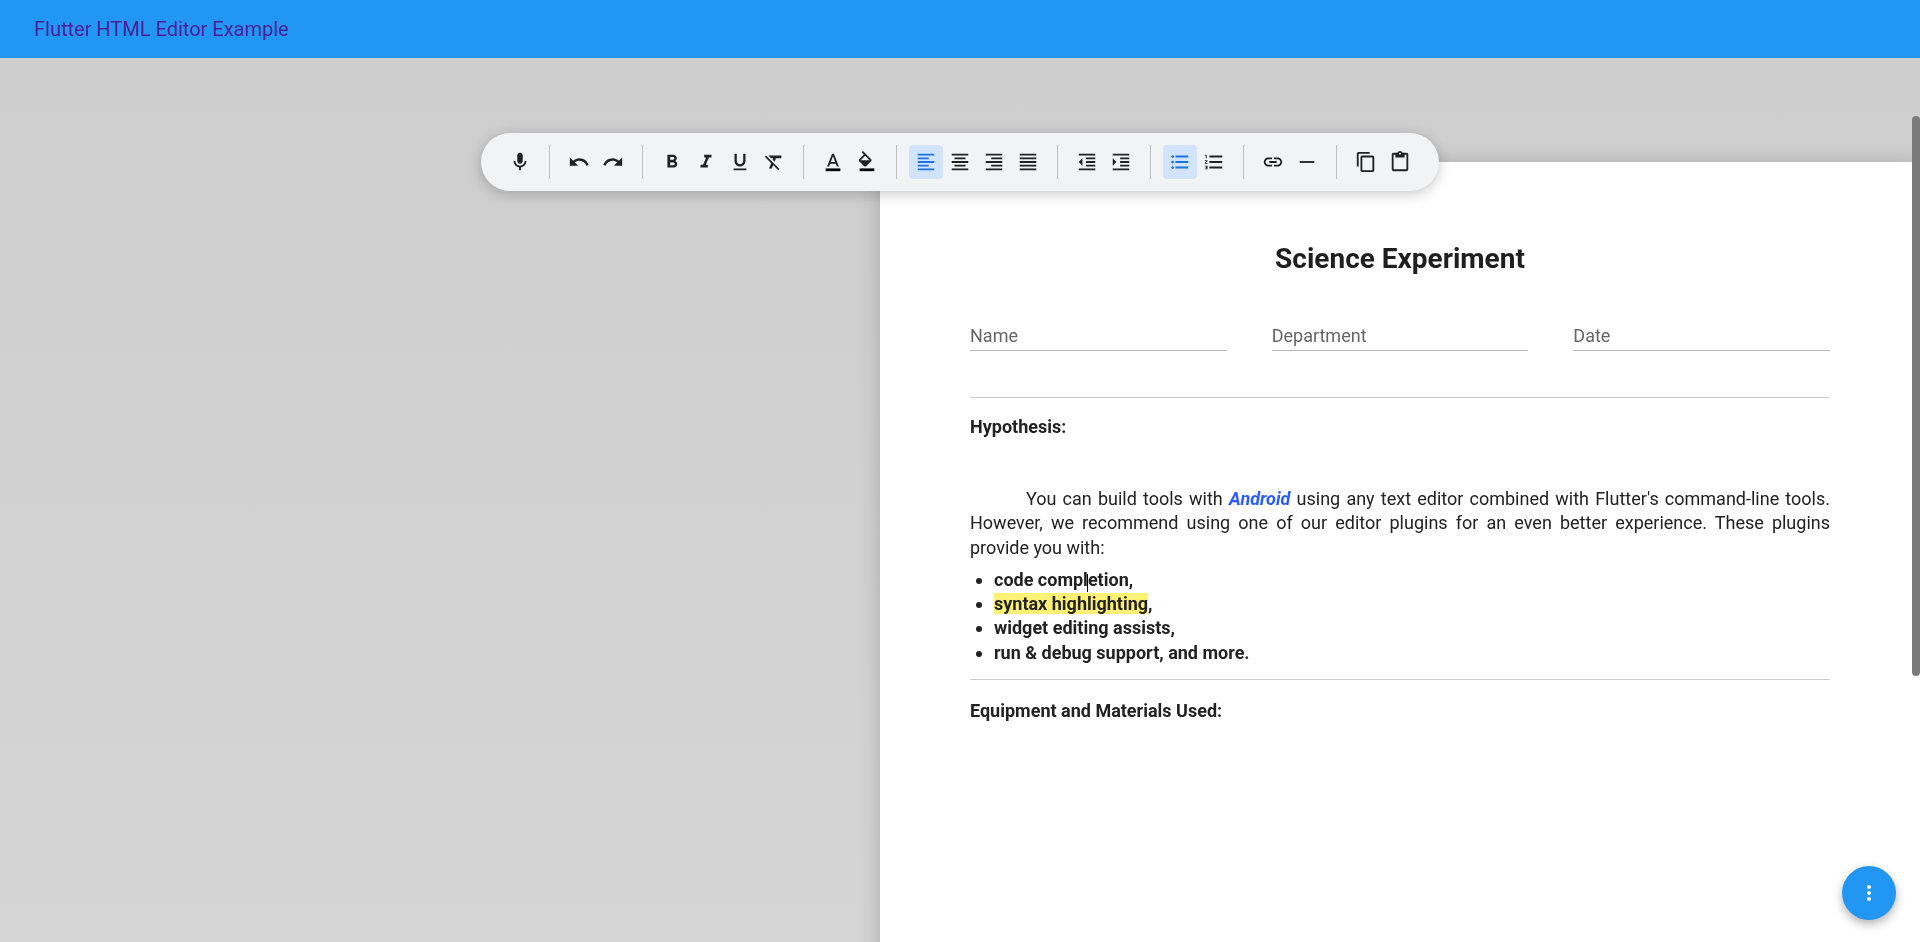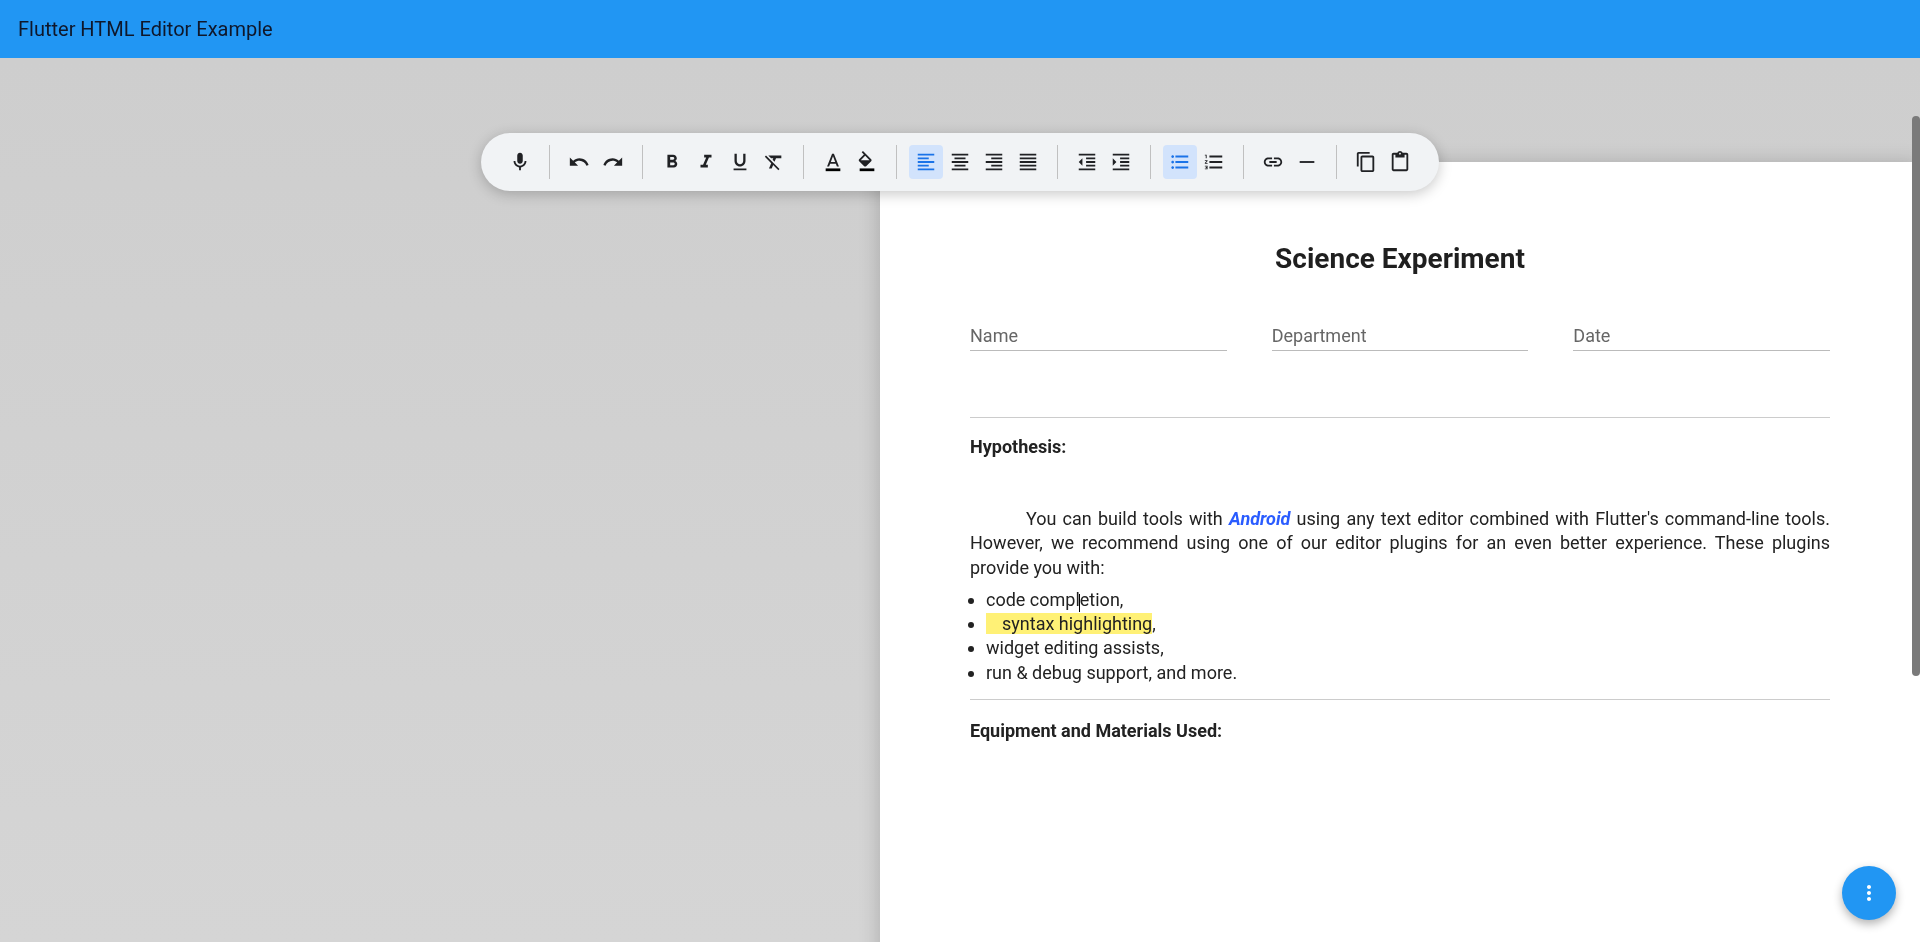--- a/index.html
+++ b/index.html
@@ -1,49 +1,49 @@
 <!DOCTYPE html>
 <html><head>
   <meta charset="utf-8">
   <style>
     * { margin: 0; padding: 0; box-sizing: border-box; }
     body { font-family: -apple-system, BlinkMacSystemFont, 'Segoe UI', Roboto, Arial, sans-serif; background: #d0d0d0; overflow: hidden; width: 1920px; height: 942px; position: relative; }
 
     .app-bar { background: #2196F3; height: 58px; display: flex; align-items: center; padding: 0 18px; }
-    .app-bar-title { color: #0f172a; font-size: 20px; font-weight: 400; }
+    .app-bar-title { color: #4c1d95; font-size: 20px; font-weight: 400; margin-left: 16px; }
 
     .main-area { height: calc(942px - 58px); display: flex; justify-content: flex-end; position: relative; background: linear-gradient(to bottom, #cecece, #d5d5d5); overflow: hidden; }
 
     .scrollbar-track { position: absolute; right: 0; top: 58px; width: 8px; height: calc(942px - 58px); background: transparent; }
     .scrollbar-thumb { position: absolute; right: 0; top: 0; width: 8px; height: 560px; background: #7a7a7a; border-radius: 4px; }
 
     .document { background: white; width: 1040px; margin-top: 104px; box-shadow: 0 2px 20px rgba(0,0,0,0.2); padding: 80px 90px 40px 90px; min-height: 1000px; }
 
     .toolbar { position: absolute; top: 75px; left: 50%; transform: translateX(-50%); background: #f1f3f5; border-radius: 30px; height: 58px; display: flex; align-items: center; padding: 0 14px; box-shadow: 0 3px 14px rgba(0,0,0,0.22); z-index: 10; }
     .toolbar-group { display: flex; align-items: center; padding: 0 8px; }
     .toolbar-sep { width: 1px; height: 34px; background: #c0c0c0; margin: 0 4px; }
     .toolbar-btn { width: 34px; height: 34px; display: flex; align-items: center; justify-content: center; border-radius: 4px; cursor: pointer; color: #202124; }
     .toolbar-btn.active { background: #d2e3fc; color: #1a73e8; }
     .toolbar-btn svg { width: 22px; height: 22px; fill: currentColor; }
 
     .doc-title { text-align: center; font-size: 28px; font-weight: 700; color: #1f1f1f; margin-bottom: 50px; }
-    .fields-row { display: flex; justify-content: space-between; margin-bottom: 66px; gap: 45px; }
+    .fields-row { display: flex; justify-content: space-between; margin-bottom: 46px; gap: 45px; }
     .field { flex: 1; border-bottom: 1px solid #bbb; padding-bottom: 4px; color: #666; font-size: 18px; }
 
     .hr-line { border: none; border-top: 1px solid #ccc; margin-bottom: 18px; }
     .section-heading { font-weight: 700; font-size: 18px; color: #222; margin-bottom: 50px; }
 
     .para { color: #222; font-size: 18px; text-align: justify; line-height: 1.35; }
     .indent { text-indent: 56px; }
     .flutter-word { color: #2a5cff; font-style: italic; font-weight: 700; }
     .para1-part2::before { content: " "; }
 
-    .bullets { margin: 8px 0 14px 16px; color: #222; font-size: 18px; line-height: 1.35; }
+    .bullets { margin: 8px 0 14px 24px; color: #222; font-size: 18px; line-height: 1.35; font-weight: bold; }
     .bullets li { list-style: disc; }
-    .hl { background: #fff176; padding-left: 16px; }
+    .hl { background: #fff176; }
 
     .para2 { margin-bottom: 60px; }
     .section-heading-2 { font-weight: 700; font-size: 18px; color: #222; margin-top: 20px; }
 
     .fab { position: absolute; right: 24px; bottom: 22px; width: 54px; height: 54px; border-radius: 50%; background: #2196F3; box-shadow: 0 4px 10px rgba(0,0,0,0.3); display: flex; align-items: center; justify-content: center; cursor: pointer; z-index: 20; }
     .fab svg { width: 24px; height: 24px; fill: white; }
 
     .cursor { display: inline-block; width: 1px; height: 18px; background: #000; vertical-align: text-bottom; margin: 0 -0.5px; position: relative; top: 2px; }
   </style>
 </head>

